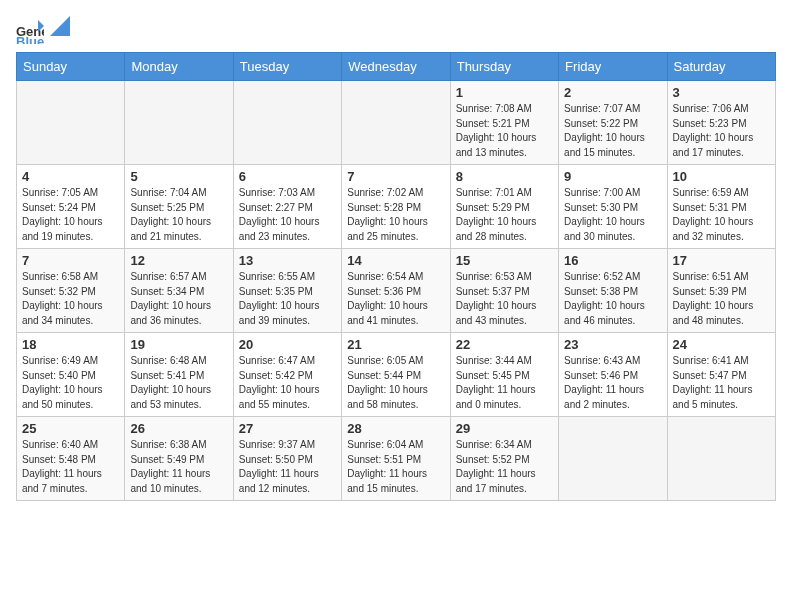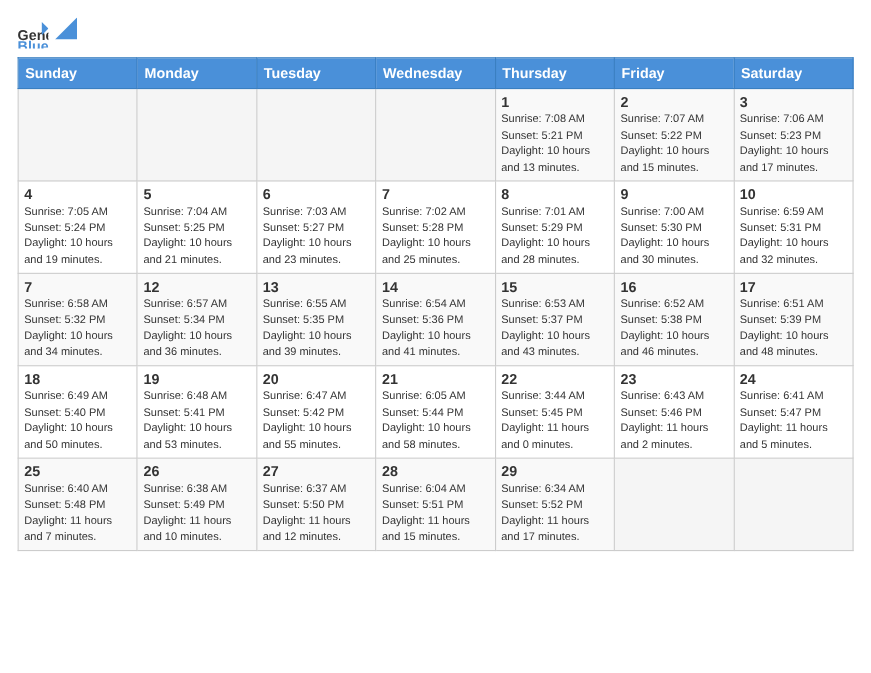--- a/index.html
+++ b/index.html
@@ -41,21 +41,21 @@
     }
     .calendar {
       width: 100%;
       border-collapse: collapse;
       border: 1px solid #ccc;
     }
     .calendar thead tr th {
       background-color: #4a90d9;
       color: #fff;
       font-size: 13px;
-      font-weight: bold;
+      font-weight: normal;
       padding: 6px 6px;
       border: 1px solid #3a7fc1;
       text-align: left;
     }
     .calendar tbody tr td {
       vertical-align: top;
       border: 1px solid #ccc;
       padding: 4px 5px;
       width: 108px;
       min-height: 80px;
@@ -158,21 +158,21 @@
         <td>
           <span class="day-num">5</span>
           <div class="day-info">Sunrise: 7:04 AM
 Sunset: 5:25 PM
 Daylight: 10 hours
 and 21 minutes.</div>
         </td>
         <td>
           <span class="day-num">6</span>
           <div class="day-info">Sunrise: 7:03 AM
-Sunset: 5:27 PM
+Sunset: 2:27 PM
 Daylight: 10 hours
 and 23 minutes.</div>
         </td>
         <td>
           <span class="day-num">7</span>
           <div class="day-info">Sunrise: 7:02 AM
 Sunset: 5:28 PM
 Daylight: 10 hours
 and 25 minutes.</div>
         </td>
@@ -310,21 +310,21 @@
         </td>
         <td>
           <span class="day-num">26</span>
           <div class="day-info">Sunrise: 6:38 AM
 Sunset: 5:49 PM
 Daylight: 11 hours
 and 10 minutes.</div>
         </td>
         <td>
           <span class="day-num">27</span>
-          <div class="day-info">Sunrise: 6:37 AM
+          <div class="day-info">Sunrise: 9:37 AM
 Sunset: 5:50 PM
 Daylight: 11 hours
 and 12 minutes.</div>
         </td>
         <td>
           <span class="day-num">28</span>
           <div class="day-info">Sunrise: 6:04 AM
 Sunset: 5:51 PM
 Daylight: 11 hours
 and 15 minutes.</div>

